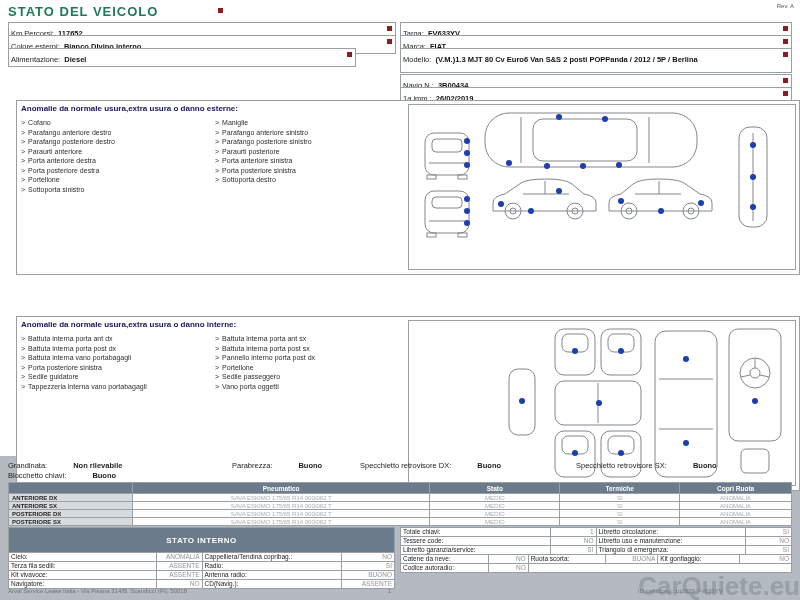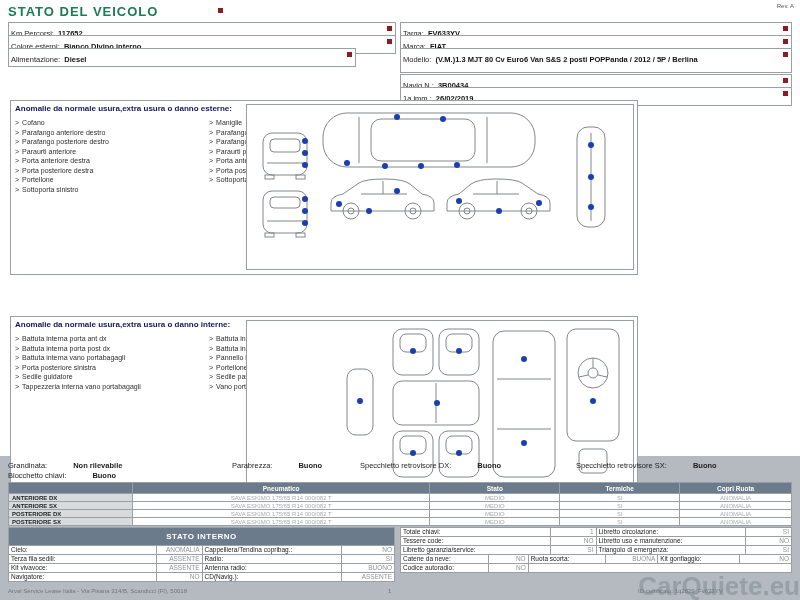--- a/index.html
+++ b/index.html
@@ -12,39 +12,39 @@
     color:#222;
   }
   .sheet { position:absolute; left:0; top:0; width:800px; height:456px; background:#fff; }
   .doc-title { position:absolute; left:8px; top:4px; font-size:13px; font-weight:bold; letter-spacing:1px; color:var(--green,#1E7B55); }
   .rev { position:absolute; right:6px; top:3px; font-size:6px; color:#555; }
   .red-sq { position:absolute; width:5px; height:5px; background:var(--marker-red,#8E1B22); }
   .info-row { position:absolute; background:#fff; border:1px solid #98A0A6; font-size:7.5px; line-height:10px; padding:6px 12px 1px 2px; }
   .info-row .lbl { color:#222; }
   .info-row .val { font-weight:bold; color:#111; margin-left:2px; }
   .info-row .red-sq { right:3px; top:3px; }
-  .section { position:absolute; left:10px; width:628px; height:175px; background:#fff; border:1px solid #98A0A6; }
+  .section { position:absolute; left:16px; width:784px; height:175px; background:#fff; border:1px solid #98A0A6; }
   .sec-title { position:absolute; left:4px; top:3px; font-size:8px; font-weight:bold; color:#15155E; }
   .alist { position:absolute; top:17px; width:190px; font-size:7px; color:#2D2D2D; }
   .aitem { line-height:9.5px; display:flex; }
   .aitem .b { margin-right:3px; }
   .diagram { position:absolute; right:3px; top:3px; width:388px; height:166px; border:1px solid #98A0A6; background:#fff; }
   .dot { fill:var(--dot-blue,#1C3FAF); stroke:none; }
   .sum-item { position:absolute; font-size:7.5px; color:#1C1C1C; }
   .sum-item .val { font-weight:bold; margin-left:2px;padding-left:24px; }
   
   .tt { position:absolute; left:8px; top:482px; width:784px; border-left:1px solid #98A0A6; border-top:1px solid #98A0A6; }
   .tt-row { display:flex; }
   .tt-cell { border-right:1px solid #98A0A6; border-bottom:1px solid #98A0A6; display:flex; align-items:center; justify-content:center; }
   .tt-head .tt-cell { height:11px; background:var(--slate,#6B7B8B); color:#fff; font-size:6.5px; font-weight:bold; }
   .tt-body .tt-cell { height:8px; background:#fff; font-size:6px; color:#A6ACB2; }
   .tt-body .tt-pos { background:#D7DBDE; color:#222; font-weight:bold; justify-content:flex-start; padding-left:3px; font-size:6px; }
   
   .lt { position:absolute; top:527px; border-left:1px solid #98A0A6; border-top:1px solid #98A0A6; }
-  .lt-h { height:18px; background:var(--slate,#6B7B8B); color:#fff; font-weight:bold; font-size:8px; display:flex; align-items:center; justify-content:center; letter-spacing:0.5px; border-right:1px solid #98A0A6; border-bottom:1px solid #98A0A6; }
+  .lt-h { height:25px; background:var(--slate,#6B7B8B); color:#fff; font-weight:bold; font-size:8px; display:flex; align-items:center; justify-content:center; letter-spacing:0.5px; border-right:1px solid #98A0A6; border-bottom:1px solid #98A0A6; }
   .lt-row { display:flex; }
   .lt-cell { height:9px; background:#fff; font-size:6.5px; line-height:8px; border-right:1px solid #98A0A6; border-bottom:1px solid #98A0A6; overflow:hidden; white-space:nowrap; }
   .c-lbl { padding-left:2px; color:#222; }
   .c-val { text-align:right; padding-right:2px; color:#8D939A; }
   .footer-txt { position:absolute; top:588px; font-size:6px; color:#70767C; }
   .watermark { position:absolute; right:0; bottom:-2px; font-size:26px; font-weight:bold; color:rgba(116,126,138,0.45); }
 </style>
 </head>
 <body>
 

